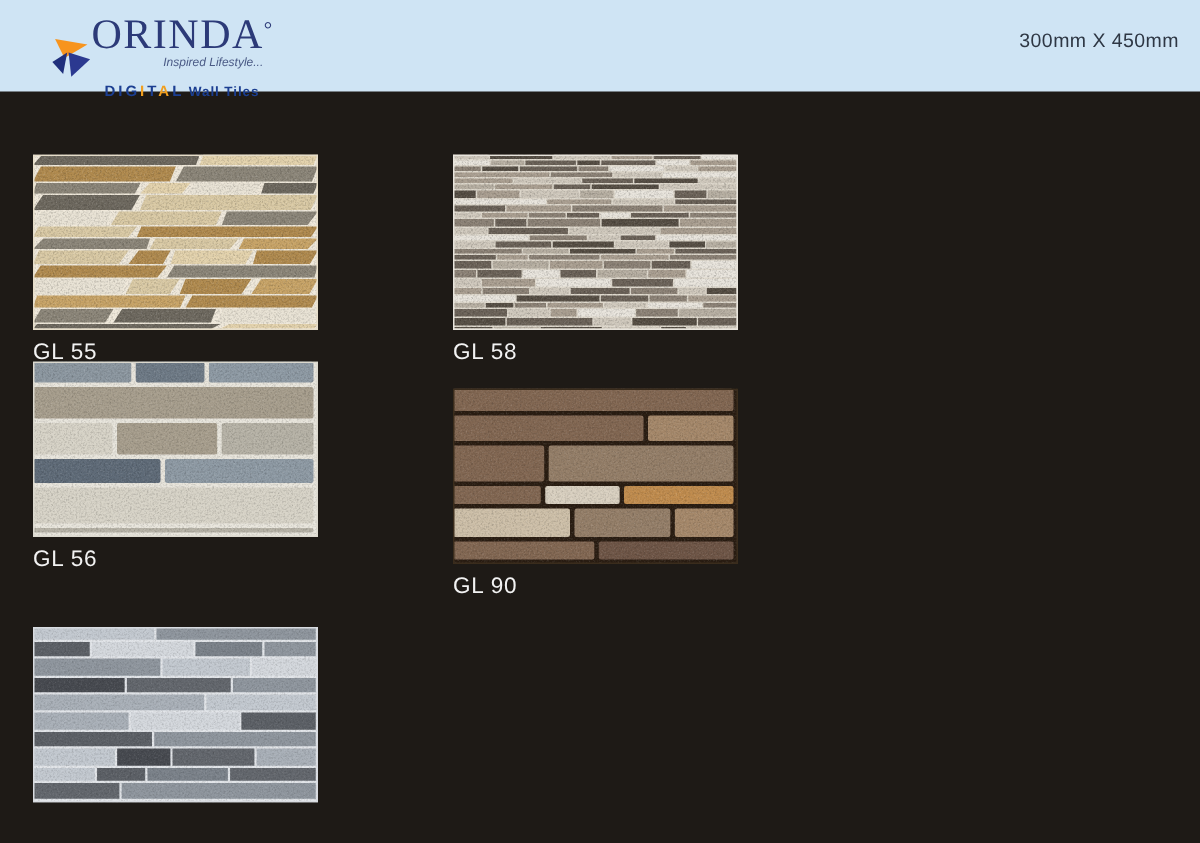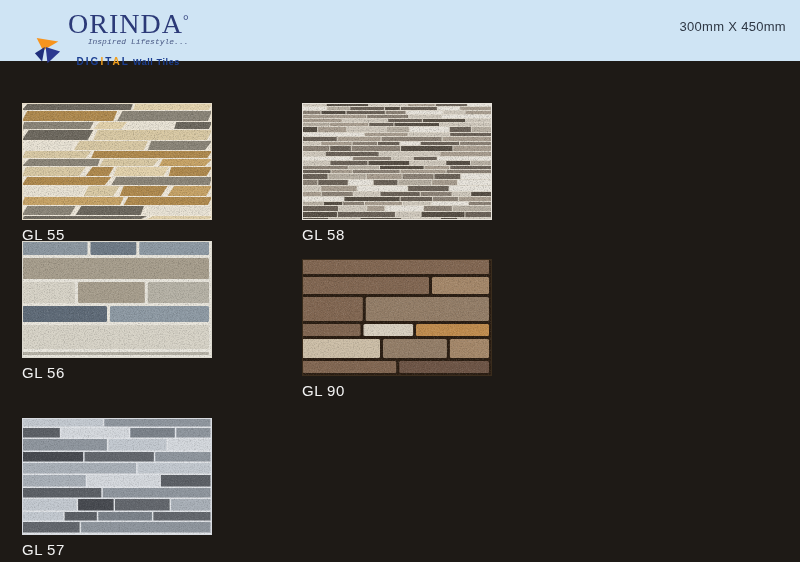--- a/index.html
+++ b/index.html
@@ -4,28 +4,28 @@
 <style>
   *{margin:0;padding:0;box-sizing:border-box}
   html,body{width:800px;height:562px;overflow:hidden}
   body{font-family:"Liberation Sans",sans-serif;background:#1e1a16}
   .page{position:relative;width:800px;height:562px;background:#1e1a16}
 
   
   .topbar{position:absolute;top:0;left:0;width:800px;height:61px;background:#cfe4f4;
           display:flex;justify-content:space-between;align-items:flex-start;
           padding:5px 14px 0 34px}
-  .brand{display:flex;gap:7px;align-items:flex-end;padding-top:2px}
+  .brand{display:flex;align-items:center;padding-top:2px}
   .logo-mark{width:27px;height:31px;margin-top:4px;flex:0 0 auto}
   .brand-text{display:flex;flex-direction:column;align-items:center}
   .brand-name-row{font-family:"Liberation Serif",serif;font-size:28px;line-height:27px;
                   color:#2c3a78;letter-spacing:1px;white-space:nowrap}
   .brand-deg{font-size:14px;vertical-align:8px;letter-spacing:0}
-  .tagline{font-family:Liberation Mono, monospace;font-style:italic;font-size:8px;
-           color:#4a5a85;line-height:9px;align-self:flex-end;margin-right:0}
+  .tagline{font-family:Liberation Sans, sans-serif;font-style:italic;font-size:8px;
+           color:#4a5a85;line-height:9px;align-self:flex-end;margin-right:6px}
   .digital-row{margin-top:10px;font-size:10px;font-weight:bold;letter-spacing:2px;white-space:nowrap}
   .walltiles{color:#1b3e91;font-size:9px;letter-spacing:.6px;margin-left:3px}
   .series{text-align:center;padding-top:6px}
   .series-title{font-family:"Liberation Serif",serif;font-size:18px;line-height:21px;color:#3c3f72}
   .series-size{font-size:13px;color:#2e3744;margin-top:8px;letter-spacing:.3px}
 
   
   .tile{position:absolute;width:172px}
   .pos-0{left:22px;top:103px}
   .pos-1{left:302px;top:103px}
@@ -339,16 +339,15 @@
           <rect x="0.0" y="94" width="41.2" height="8.5" fill="#c3c9d0" rx="0"></rect>
           <rect x="42.7" y="94" width="32.1" height="8.5" fill="#5c6066" rx="0"></rect>
           <rect x="76.3" y="94" width="53.6" height="8.5" fill="#7b828a" rx="0"></rect>
           <rect x="131.4" y="94" width="57.1" height="8.5" fill="#63676d" rx="0"></rect>
           <rect x="0.0" y="104" width="57.6" height="10.5" fill="#63676d" rx="0"></rect>
           <rect x="59.1" y="104" width="129.4" height="10.5" fill="#8f969e" rx="0"></rect>
           <rect x="0" y="0" width="190" height="117" fill="#000" filter="url(#speckle-dark)" opacity="0.24"></rect>
           <rect x="0" y="0" width="190" height="117" fill="#fff" filter="url(#speckle-light)" opacity="0.18"></rect>
           <rect x="0.5" y="0.5" width="189" height="116" fill="none" stroke="#d8dbe0" stroke-width="1"></rect>
         </svg>
-      <figcaption class="tile-code">GL 57</figcaption>
     </figure>
   </main>
 </div>
 
 </body></html>

